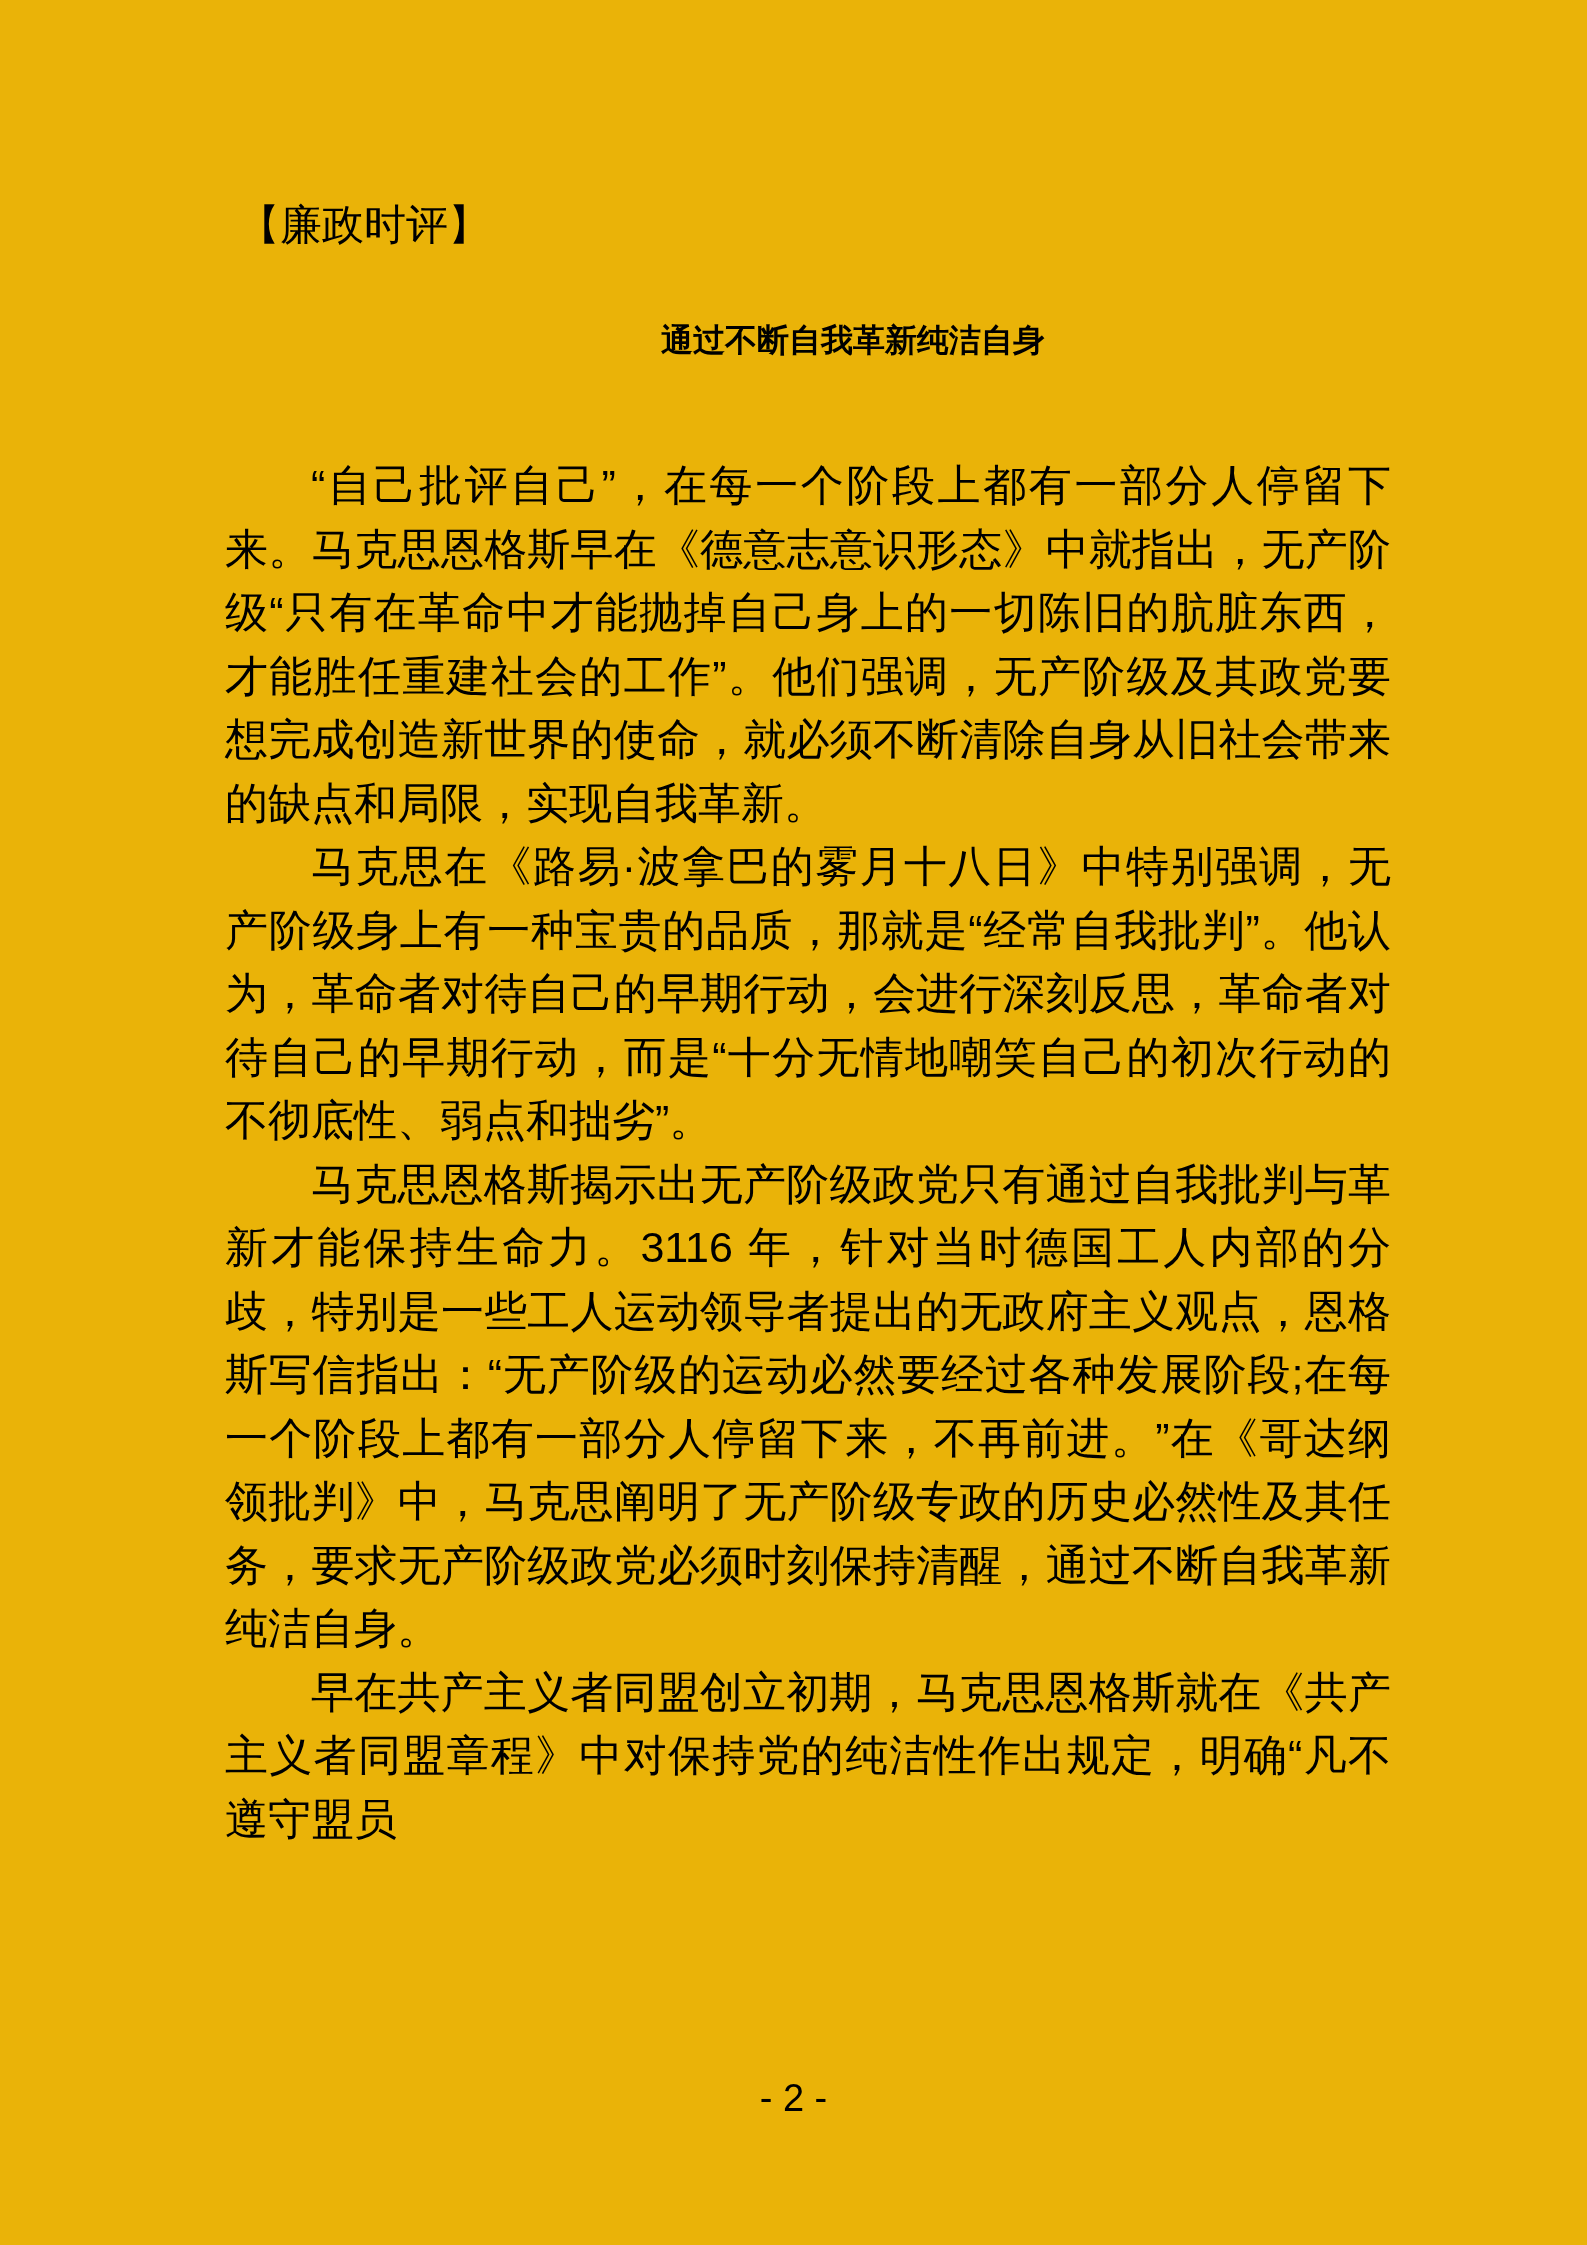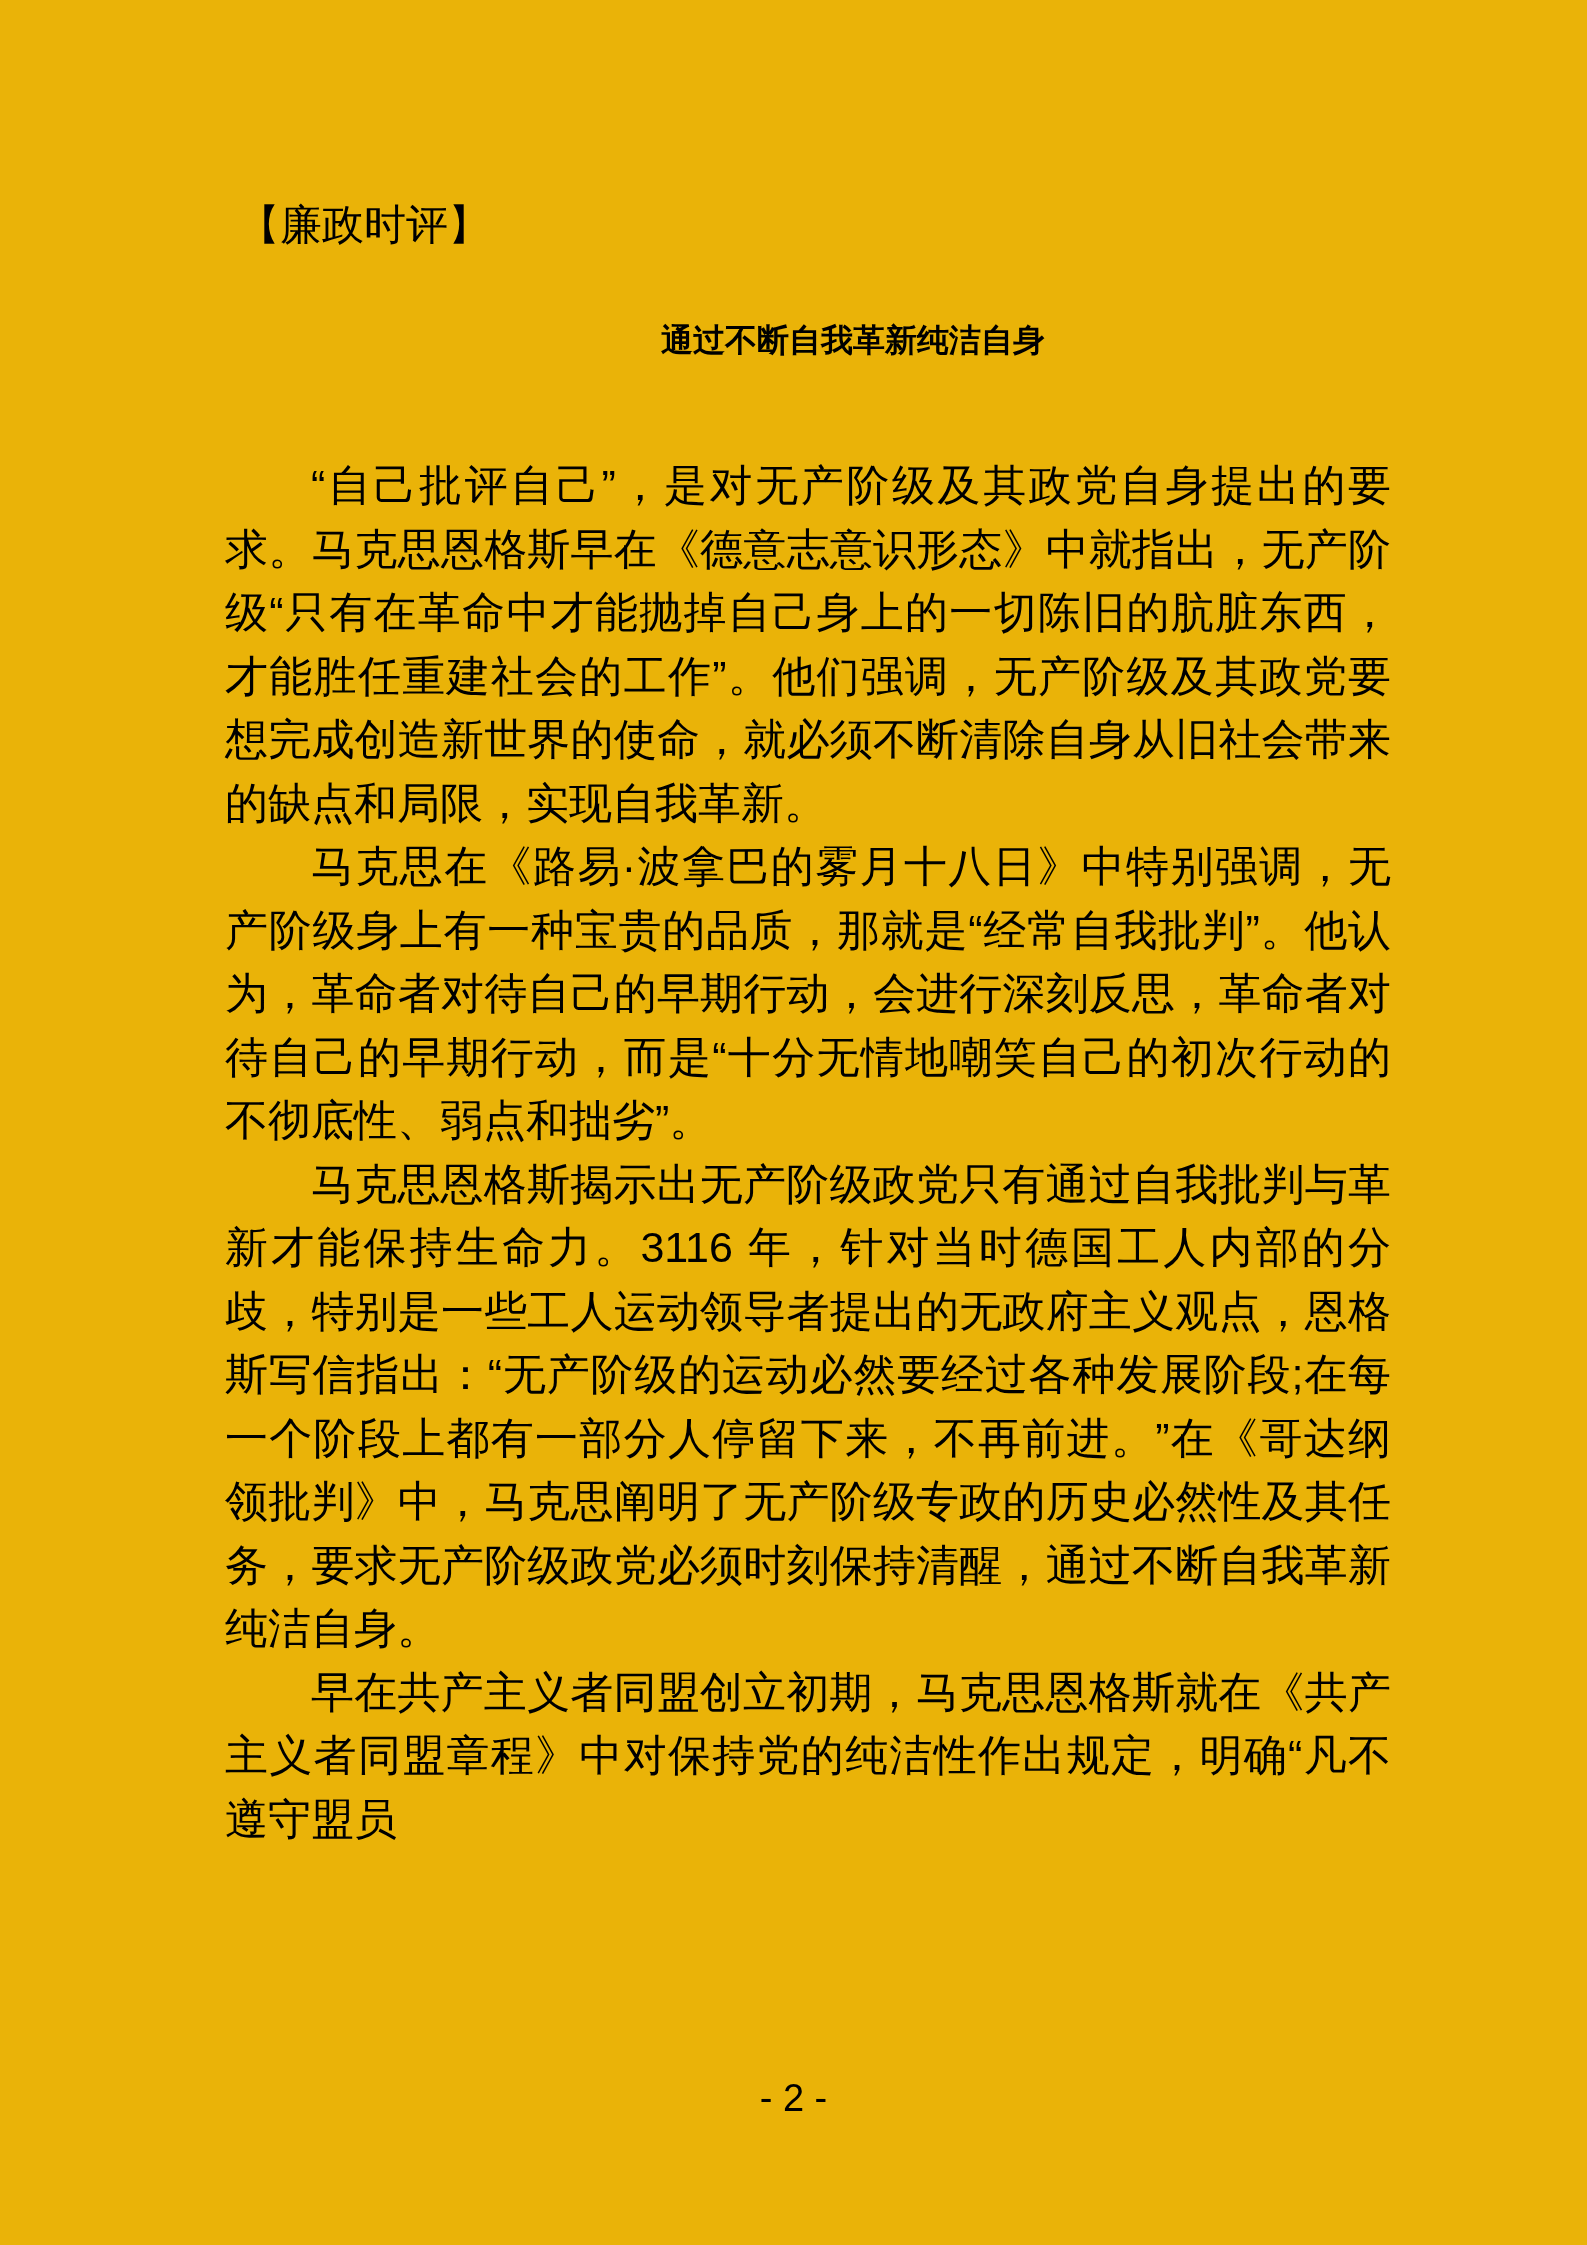--- a/index.html
+++ b/index.html
@@ -63,21 +63,21 @@
 </head>
 <body>
 
 <div class="page">
 
   <div class="kicker">【廉政时评】</div>
 
   <div class="title">通过不断自我革新纯洁自身</div>
 
   <div class="article">
-    <p>“自己批评自己”，是对无产阶级及其政党自身提出的要求。马克思恩格斯早在《德意志意识形态》中就指出，无产阶级“只有在革命中才能抛掉自己身上的一切陈旧的肮脏东西，才能胜任重建社会的工作”。他们强调，无产阶级及其政党要想完成创造新世界的使命，就必须不断清除自身从旧社会带来的缺点和局限，实现自我革新。</p>
+    <p>“自己批评自己”，在每一个阶段上都有一部分人停留下来。马克思恩格斯早在《德意志意识形态》中就指出，无产阶级“只有在革命中才能抛掉自己身上的一切陈旧的肮脏东西，才能胜任重建社会的工作”。他们强调，无产阶级及其政党要想完成创造新世界的使命，就必须不断清除自身从旧社会带来的缺点和局限，实现自我革新。</p>
     <p>马克思在《路易·波拿巴的雾月十八日》中特别强调，无产阶级身上有一种宝贵的品质，那就是“经常自我批判”。他认为，革命者对待自己的早期行动，会进行深刻反思，革命者对待自己的早期行动，而是“十分无情地嘲笑自己的初次行动的不彻底性、弱点和拙劣”。</p>
     <p>马克思恩格斯揭示出无产阶级政党只有通过自我批判与革新才能保持生命力。3116 年，针对当时德国工人内部的分歧，特别是一些工人运动领导者提出的无政府主义观点，恩格斯写信指出：“无产阶级的运动必然要经过各种发展阶段;在每一个阶段上都有一部分人停留下来，不再前进。”在《哥达纲领批判》中，马克思阐明了无产阶级专政的历史必然性及其任务，要求无产阶级政党必须时刻保持清醒，通过不断自我革新纯洁自身。</p>
     <p>早在共产主义者同盟创立初期，马克思恩格斯就在《共产主义者同盟章程》中对保持党的纯洁性作出规定，明确“凡不遵守盟员</p>
   </div>
 
   <div class="footer">- 2 -</div>
 
 </div>
 
 </body></html>

